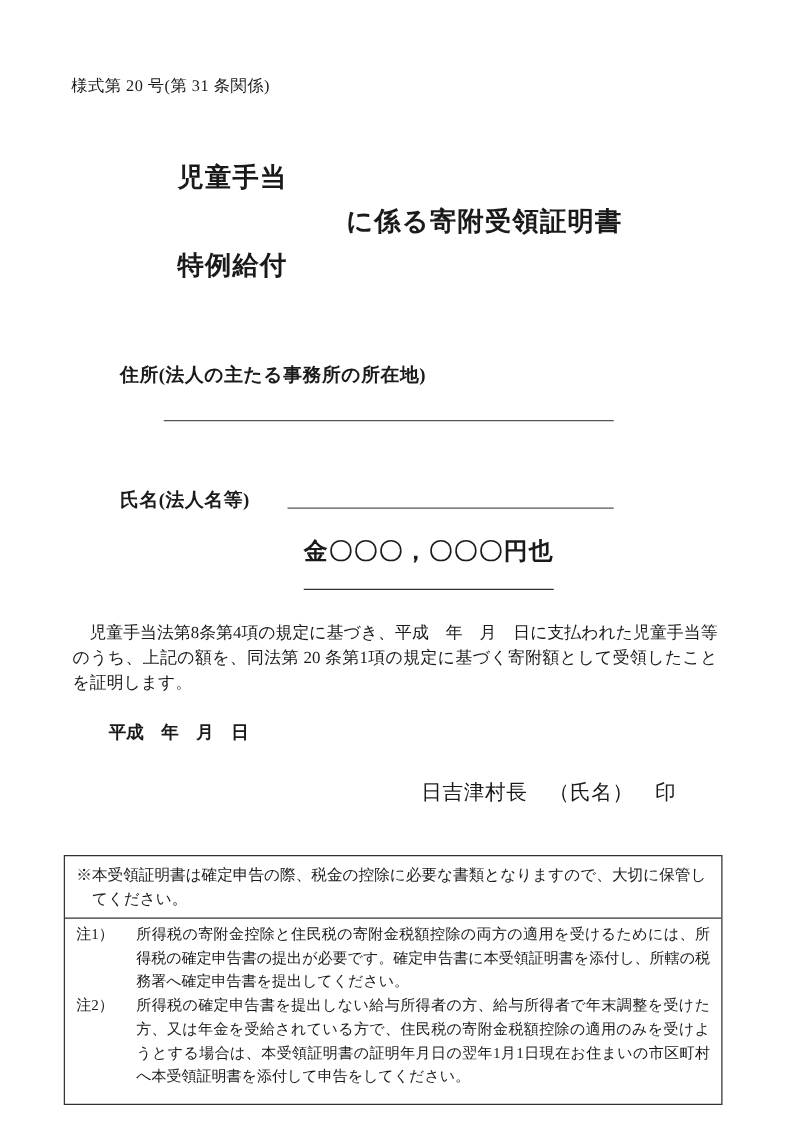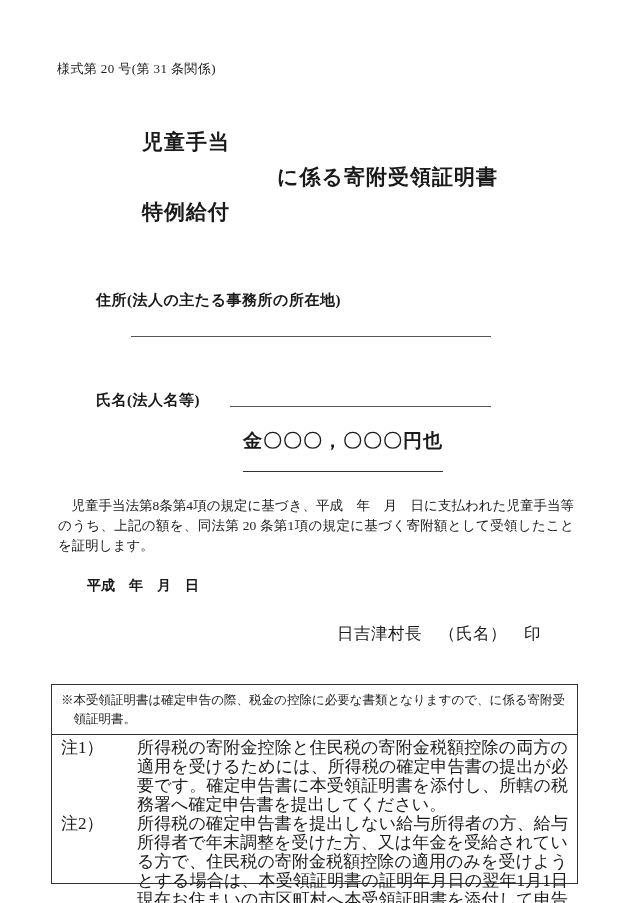--- a/index.html
+++ b/index.html
@@ -145,23 +145,22 @@
   #notes-divider {
     height: 0;
     border-top: 1px solid #333;
   }
   #notes-list {
     padding: 3px 9px 4px 9px;
   }
   .note-row {
     display: flex;
     align-items: flex-start;
-    font-size: 17px;
+    font-size: 12px;
     line-height: 19px;
-    gap: 28px;
   }
   .note-marker {
     flex: 0 0 auto;
     width: 48px;
     white-space: nowrap;
   }
   .note-text {
     flex: 1 1 auto;
     text-align: justify;
   }
@@ -187,21 +186,21 @@
   <div id="amount-line">金〇〇〇，〇〇〇円也</div>
 
   <div id="body-paragraph">児童手当法第8条第4項の規定に基づき、平成　年　月　日に支払われた児童手当等のうち、上記の額を、同法第 20 条第1項の規定に基づく寄附額として受領したことを証明します。</div>
 
   <div id="certify-date">平成　年　月　日</div>
 
   <div id="signature">日吉津村長　（氏名）　印</div>
 
   <div id="notes-box">
     <div id="notes-primary">
-      <span class="hang">※本受領証明書は確定申告の際、税金の控除に必要な書類となりますので、に係る寄附受領証明書。</span>
+      <span class="hang">※本受領証明書は確定申告の際、税金の控除に必要な書類となりますので、大切に保管してください。</span>
     </div>
     <div id="notes-divider"></div>
     <div id="notes-list">
       <div class="note-row">
         <span class="note-marker">注1）</span>
         <span class="note-text">所得税の寄附金控除と住民税の寄附金税額控除の両方の適用を受けるためには、所得税の確定申告書の提出が必要です。確定申告書に本受領証明書を添付し、所轄の税務署へ確定申告書を提出してください。</span>
       </div>
       <div class="note-row">
         <span class="note-marker">注2）</span>
         <span class="note-text">所得税の確定申告書を提出しない給与所得者の方、給与所得者で年末調整を受けた方、又は年金を受給されている方で、住民税の寄附金税額控除の適用のみを受けようとする場合は、本受領証明書の証明年月日の翌年1月1日現在お住まいの市区町村へ本受領証明書を添付して申告をしてください。</span>

